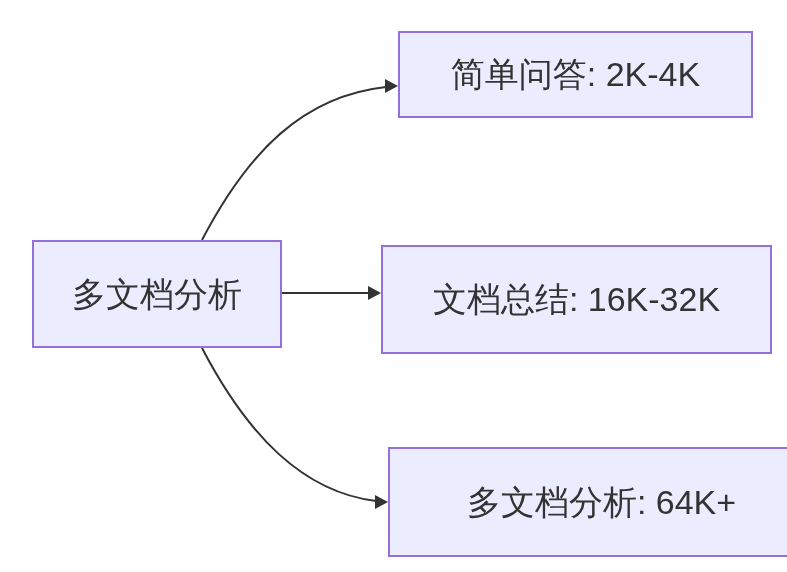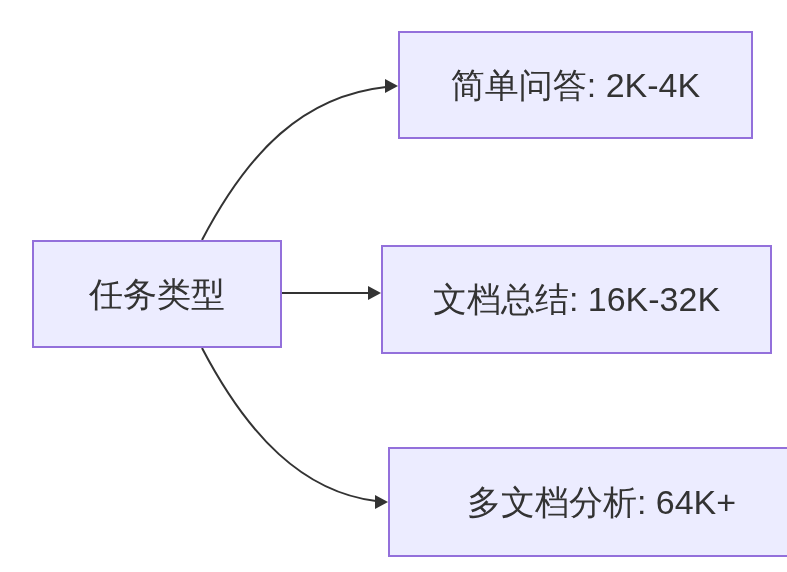--- a/index.html
+++ b/index.html
@@ -38,21 +38,21 @@
     justify-content: center;
     background: var(--node-fill, #ECECFF);
     border: 2px solid var(--node-border, #9370DB);
     color: var(--text-color, #333333);
     font-size: 34px;
     line-height: 1.2;
     white-space: nowrap;
     text-align: center;
   }
   .node-root   { left: 32px;  top: 240px; width: 250px; height: 108px; }
-  .node-simple { left: 398px; top: 31px;  width: 355px; height: 108px; }
+  .node-simple { left: 398px; top: 31px;  width: 355px; height: 87px; }
   .node-doc    { left: 381px; top: 245px; width: 391px; height: 109px; }
   .node-multi  { left: 388px; top: 447px; width: 427px; height: 110px; text-align: right; }
 </style>
 </head>
 <body>
 
 <div class="canvas">
 
   <svg class="edges-layer" viewBox="0 0 787 572" xmlns="http://www.w3.org/2000/svg">
 
@@ -60,21 +60,21 @@
     <polygon class="arrowhead" points="398,86 385,79 385,93"></polygon>
 
     <path class="edge-path" d="M 282 293 L 369 293"></path>
     <polygon class="arrowhead" points="381,293 368,286 368,300"></polygon>
 
     <path class="edge-path" d="M 202 348 C 248 436, 303 492, 376 501"></path>
     <polygon class="arrowhead" points="388,502 375,495 375,509"></polygon>
   </svg>
 
   <div class="node node-root">
-    <span>任务类型</span>
+    <span>多文档分析</span>
   </div>
 
   <div class="node node-simple">
     <span>简单问答: 2K-4K</span>
   </div>
 
   <div class="node node-doc">
     <span>文档总结: 16K-32K</span>
   </div>
 

